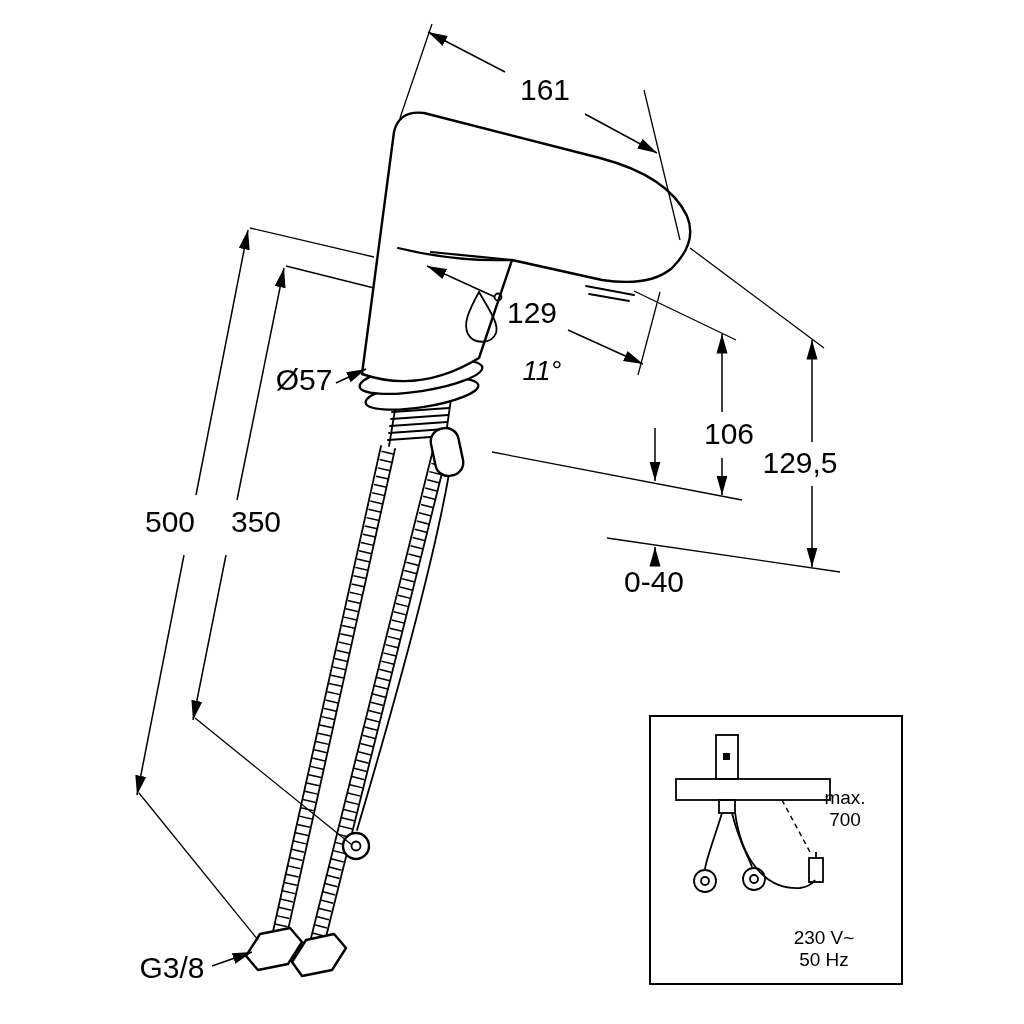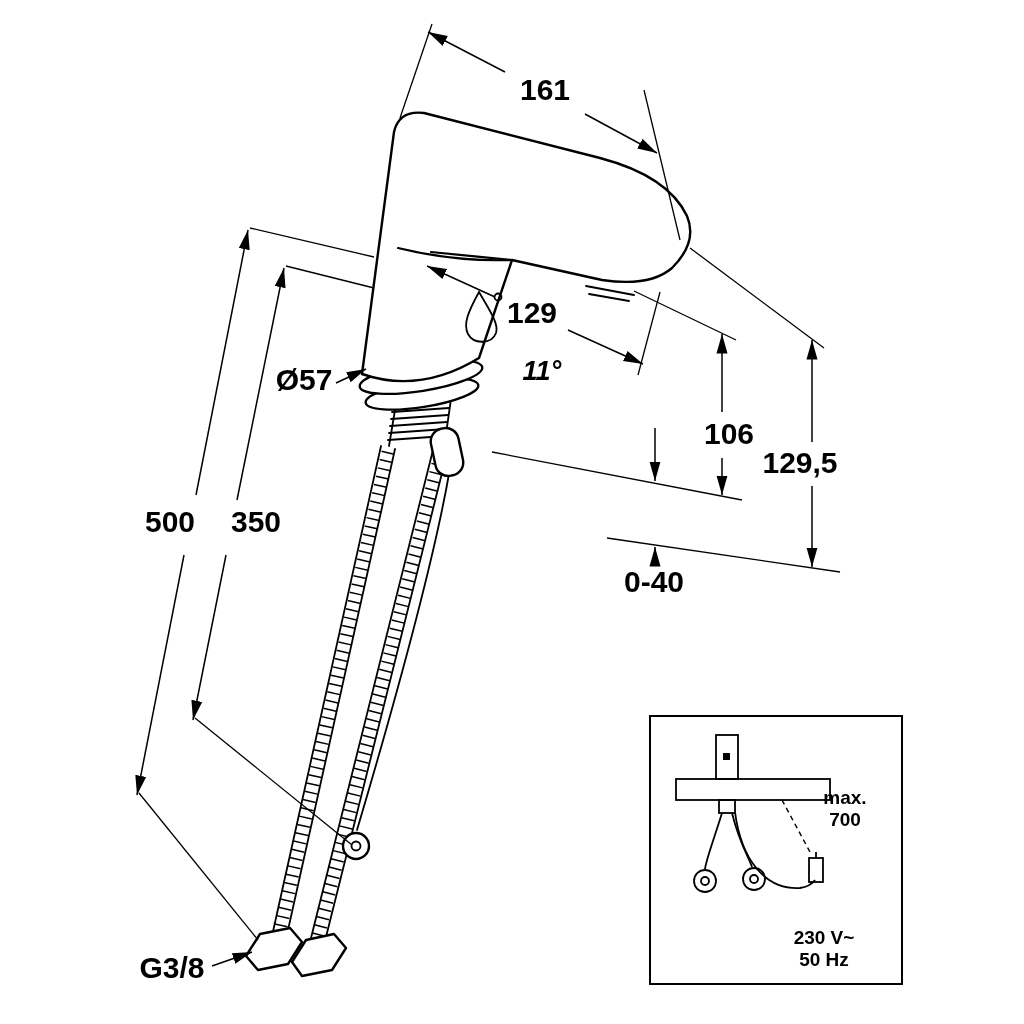--- a/index.html
+++ b/index.html
@@ -1,16 +1,16 @@
 <!DOCTYPE html>
 <html><head>
 <meta charset="utf-8">
 <style>
   html,body{margin:0;padding:0;background:#ffffff;}
-  .stage{width:1024px;height:1024px;position:relative;background:#fff;font-weight:bold;}
+  .stage{width:1024px;height:1024px;position:relative;background:#fff;}
   svg{display:block;}
   .dim-text{
     font-family:"Liberation Sans", sans-serif;
     font-size:30px; fill:#000;
   }
   .dim-text-italic{
     font-family:"Liberation Sans", sans-serif;
     font-size:27px; font-style:italic; fill:#000;
   }
   .inset-text{

